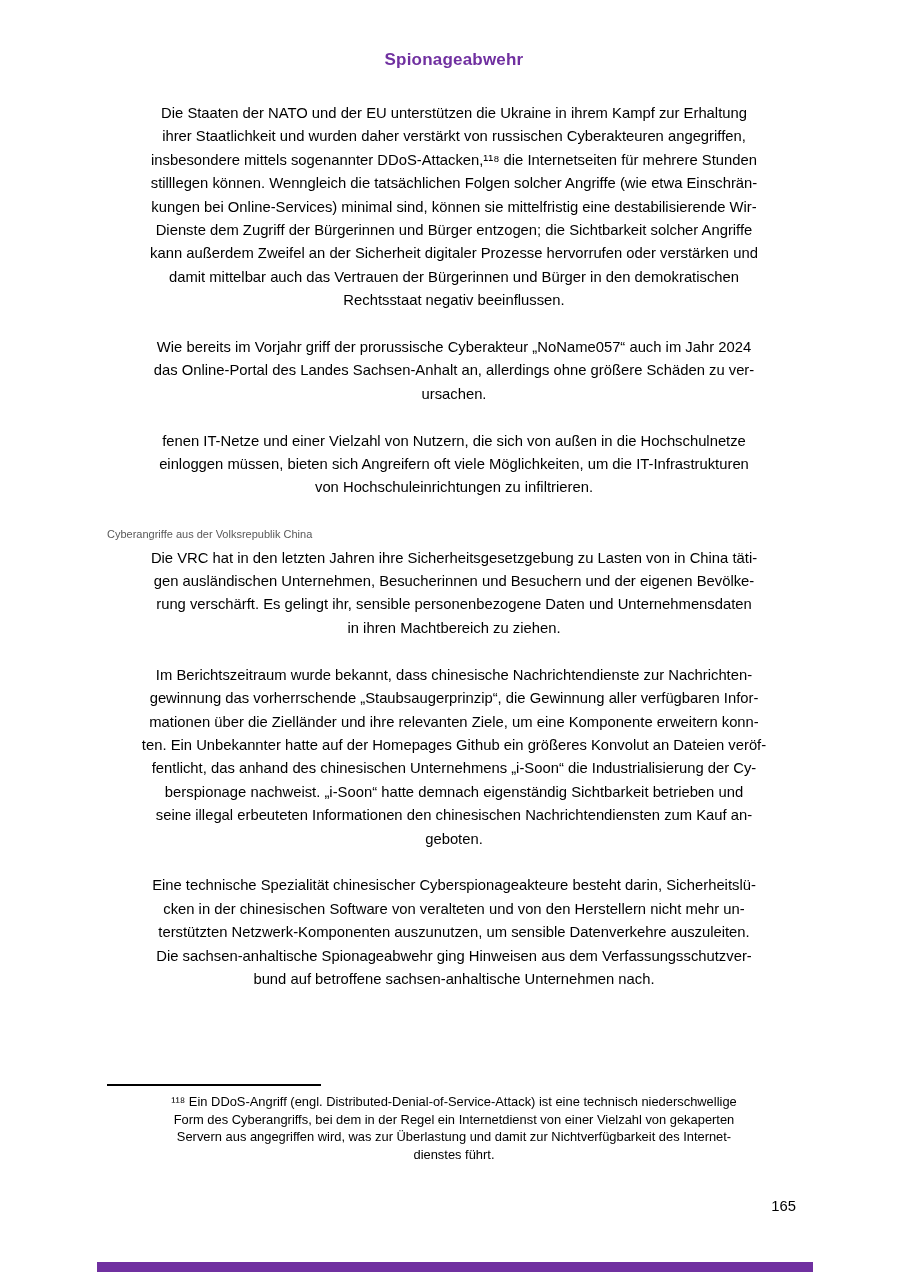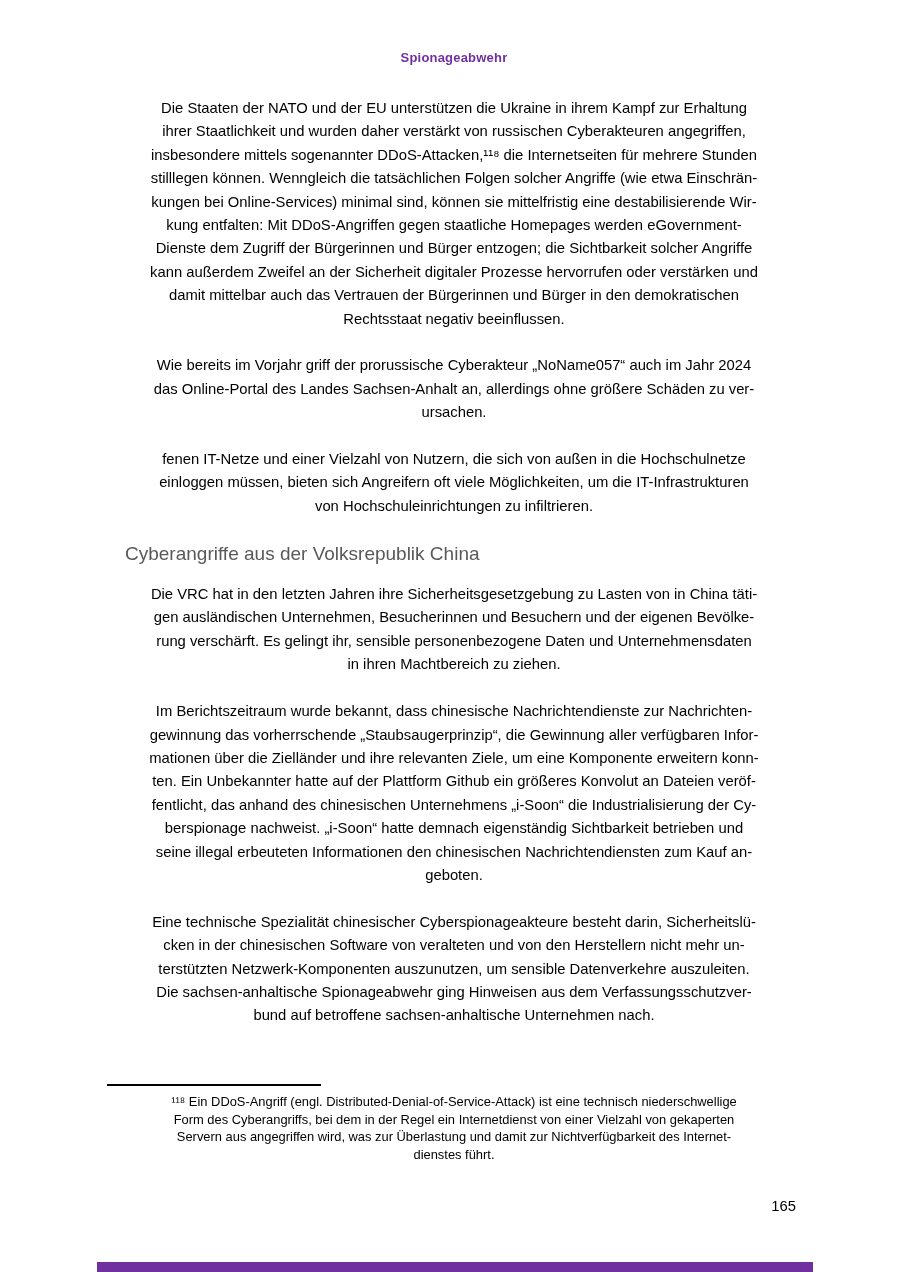--- a/index.html
+++ b/index.html
@@ -21,34 +21,34 @@
   .content {
     position: absolute;
     left: 107px;
     width: 694px;
     top: 50px;
   }
   .doc-title {
     text-align: center;
     color: var(--accent);
     font-weight: bold;
-    font-size: 13px;
+    font-size: 17px;
     margin: 0 0 32px 0;
     letter-spacing: 0.2px;
   }
   .para {
     font-size: 14.8px;
     line-height: 23.4px;
     margin: 0 0 23.4px 0;
   }
   .section-heading {
     color: var(--heading-gray);
-    font-size: 19px;
+    font-size: 11px;
     line-height: 23.4px;
-    margin: 18px;
+    margin: 0;
   }
   .line { white-space: nowrap; text-align: center; }
   .footnote-area {
     position: absolute;
     left: 107px;
     width: 694px;
     top: 1084px;
   }
   .footnote-rule {
     width: 214px;
@@ -83,21 +83,20 @@
   <div class="content">
     <h1 class="doc-title">Spionageabwehr</h1>
 
     <div>
         <div class="para">
           <div class="line">Die Staaten der NATO und der EU unterstützen die Ukraine in ihrem Kampf zur Erhaltung</div>
           <div class="line">ihrer Staatlichkeit und wurden daher verstärkt von russischen Cyberakteuren angegriffen,</div>
           <div class="line">insbesondere mittels sogenannter DDoS-Attacken,¹¹⁸ die Internetseiten für mehrere Stunden</div>
           <div class="line">stilllegen können. Wenngleich die tatsächlichen Folgen solcher Angriffe (wie etwa Einschrän-</div>
           <div class="line">kungen bei Online-Services) minimal sind, können sie mittelfristig eine destabilisierende Wir-</div>
-          <div class="line">kung entfalten: Mit DDoS-Angriffen gegen staatliche Homepages werden eGovernment-</div>
           <div class="line">Dienste dem Zugriff der Bürgerinnen und Bürger entzogen; die Sichtbarkeit solcher Angriffe</div>
           <div class="line">kann außerdem Zweifel an der Sicherheit digitaler Prozesse hervorrufen oder verstärken und</div>
           <div class="line">damit mittelbar auch das Vertrauen der Bürgerinnen und Bürger in den demokratischen</div>
           <div class="line">Rechtsstaat negativ beeinflussen.</div>
         </div>
         <div class="para">
           <div class="line">Wie bereits im Vorjahr griff der prorussische Cyberakteur „NoName057“ auch im Jahr 2024</div>
           <div class="line">das Online-Portal des Landes Sachsen-Anhalt an, allerdings ohne größere Schäden zu ver-</div>
           <div class="line">ursachen.</div>
         </div>
@@ -110,21 +109,21 @@
         <div class="para">
           <div class="line">Die VRC hat in den letzten Jahren ihre Sicherheitsgesetzgebung zu Lasten von in China täti-</div>
           <div class="line">gen ausländischen Unternehmen, Besucherinnen und Besuchern und der eigenen Bevölke-</div>
           <div class="line">rung verschärft. Es gelingt ihr, sensible personenbezogene Daten und Unternehmensdaten</div>
           <div class="line">in ihren Machtbereich zu ziehen.</div>
         </div>
         <div class="para">
           <div class="line">Im Berichtszeitraum wurde bekannt, dass chinesische Nachrichtendienste zur Nachrichten-</div>
           <div class="line">gewinnung das vorherrschende „Staubsaugerprinzip“, die Gewinnung aller verfügbaren Infor-</div>
           <div class="line">mationen über die Zielländer und ihre relevanten Ziele, um eine Komponente erweitern konn-</div>
-          <div class="line">ten. Ein Unbekannter hatte auf der Plattform Github ein größeres Konvolut an Dateien veröf-</div>
+          <div class="line">ten. Ein Unbekannter hatte auf der Homepages Github ein größeres Konvolut an Dateien veröf-</div>
           <div class="line">fentlicht, das anhand des chinesischen Unternehmens „i-Soon“ die Industrialisierung der Cy-</div>
           <div class="line">berspionage nachweist. „i-Soon“ hatte demnach eigenständig Sichtbarkeit betrieben und</div>
           <div class="line">seine illegal erbeuteten Informationen den chinesischen Nachrichtendiensten zum Kauf an-</div>
           <div class="line">geboten.</div>
         </div>
         <div class="para">
           <div class="line">Eine technische Spezialität chinesischer Cyberspionageakteure besteht darin, Sicherheitslü-</div>
           <div class="line">cken in der chinesischen Software von veralteten und von den Herstellern nicht mehr un-</div>
           <div class="line">terstützten Netzwerk-Komponenten auszunutzen, um sensible Datenverkehre auszuleiten.</div>
           <div class="line">Die sachsen-anhaltische Spionageabwehr ging Hinweisen aus dem Verfassungsschutzver-</div>

